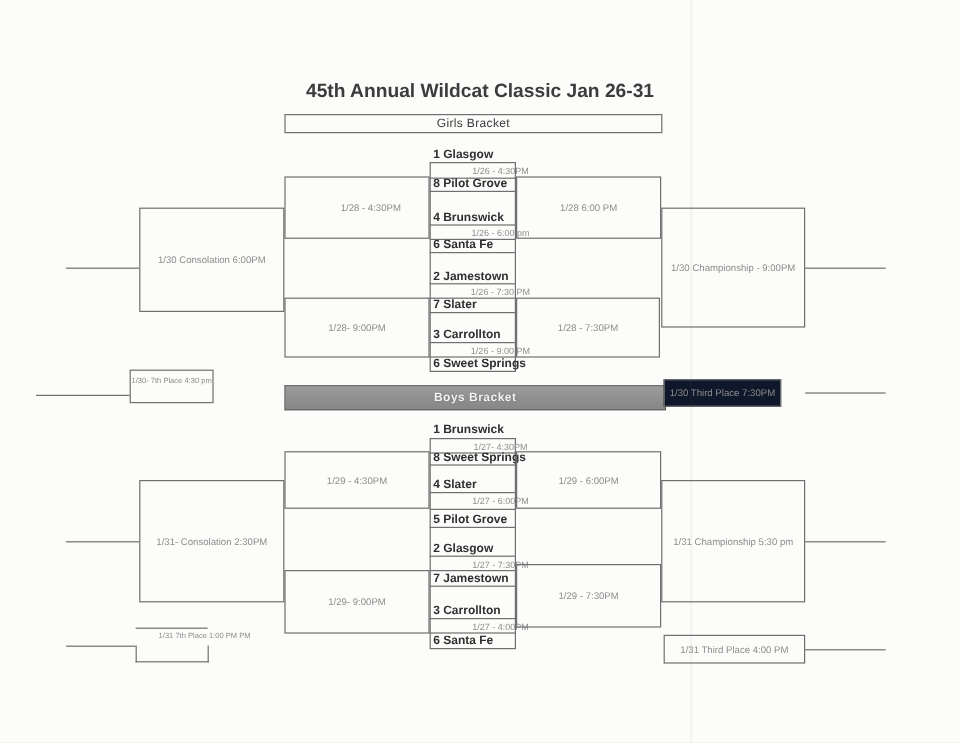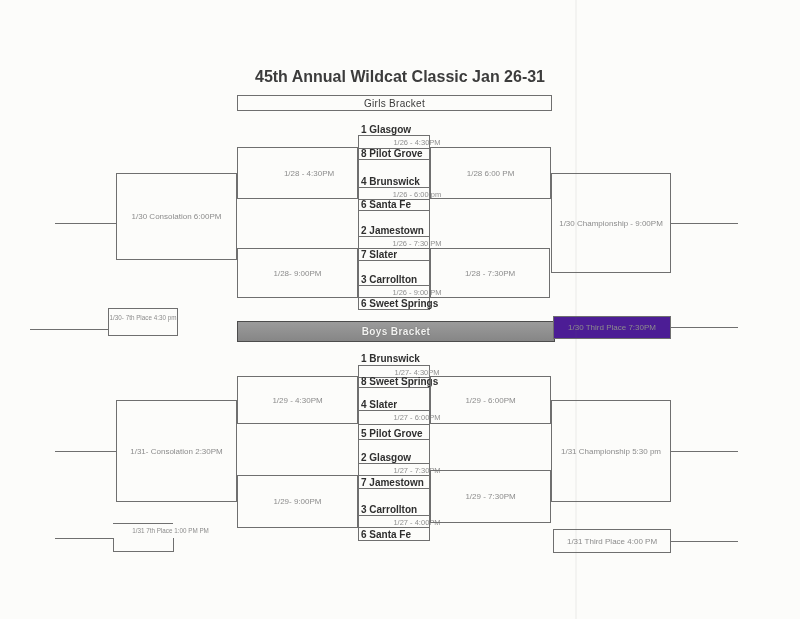--- a/index.html
+++ b/index.html
@@ -85,21 +85,21 @@
 
   <div class="hl" style="left:30px;top:329px;width:78px;"></div>
   <div class="rect tiny seventh" style="left:108px;top:308px;width:70px;height:28px;">
     <span>1/30- 7th Place 4:30 pm</span>
   </div>
 
   <div class="rect bar" style="left:237px;top:321px;width:318px;height:21px;">
     <span>Boys Bracket</span>
   </div>
 
-  <div class="rect glabel" style="left:553px;top:316px;width:118px;height:23px;background:#4c1d95;">
+  <div class="rect glabel" style="left:553px;top:316px;width:98px;height:23px;background:#0f172a;">
     <span>1/30 Third Place 7:30PM</span>
   </div>
   <div class="hl" style="left:671px;top:327px;width:67px;"></div>
 
   <div class="rect" style="left:358px;top:365px;width:72px;height:176px;"></div>
 
   <div class="team" style="left:358px;top:352px;width:72px;height:12px;">1 Brunswick</div>
   <div class="time" style="left:358px;top:367px;width:72px;height:10px;">1/27- 4:30PM</div>
   <div class="hl" style="left:358px;top:377px;width:72px;"></div>
   <div class="team" style="left:358px;top:377px;width:72px;height:10px;">8 Sweet Springs</div>

